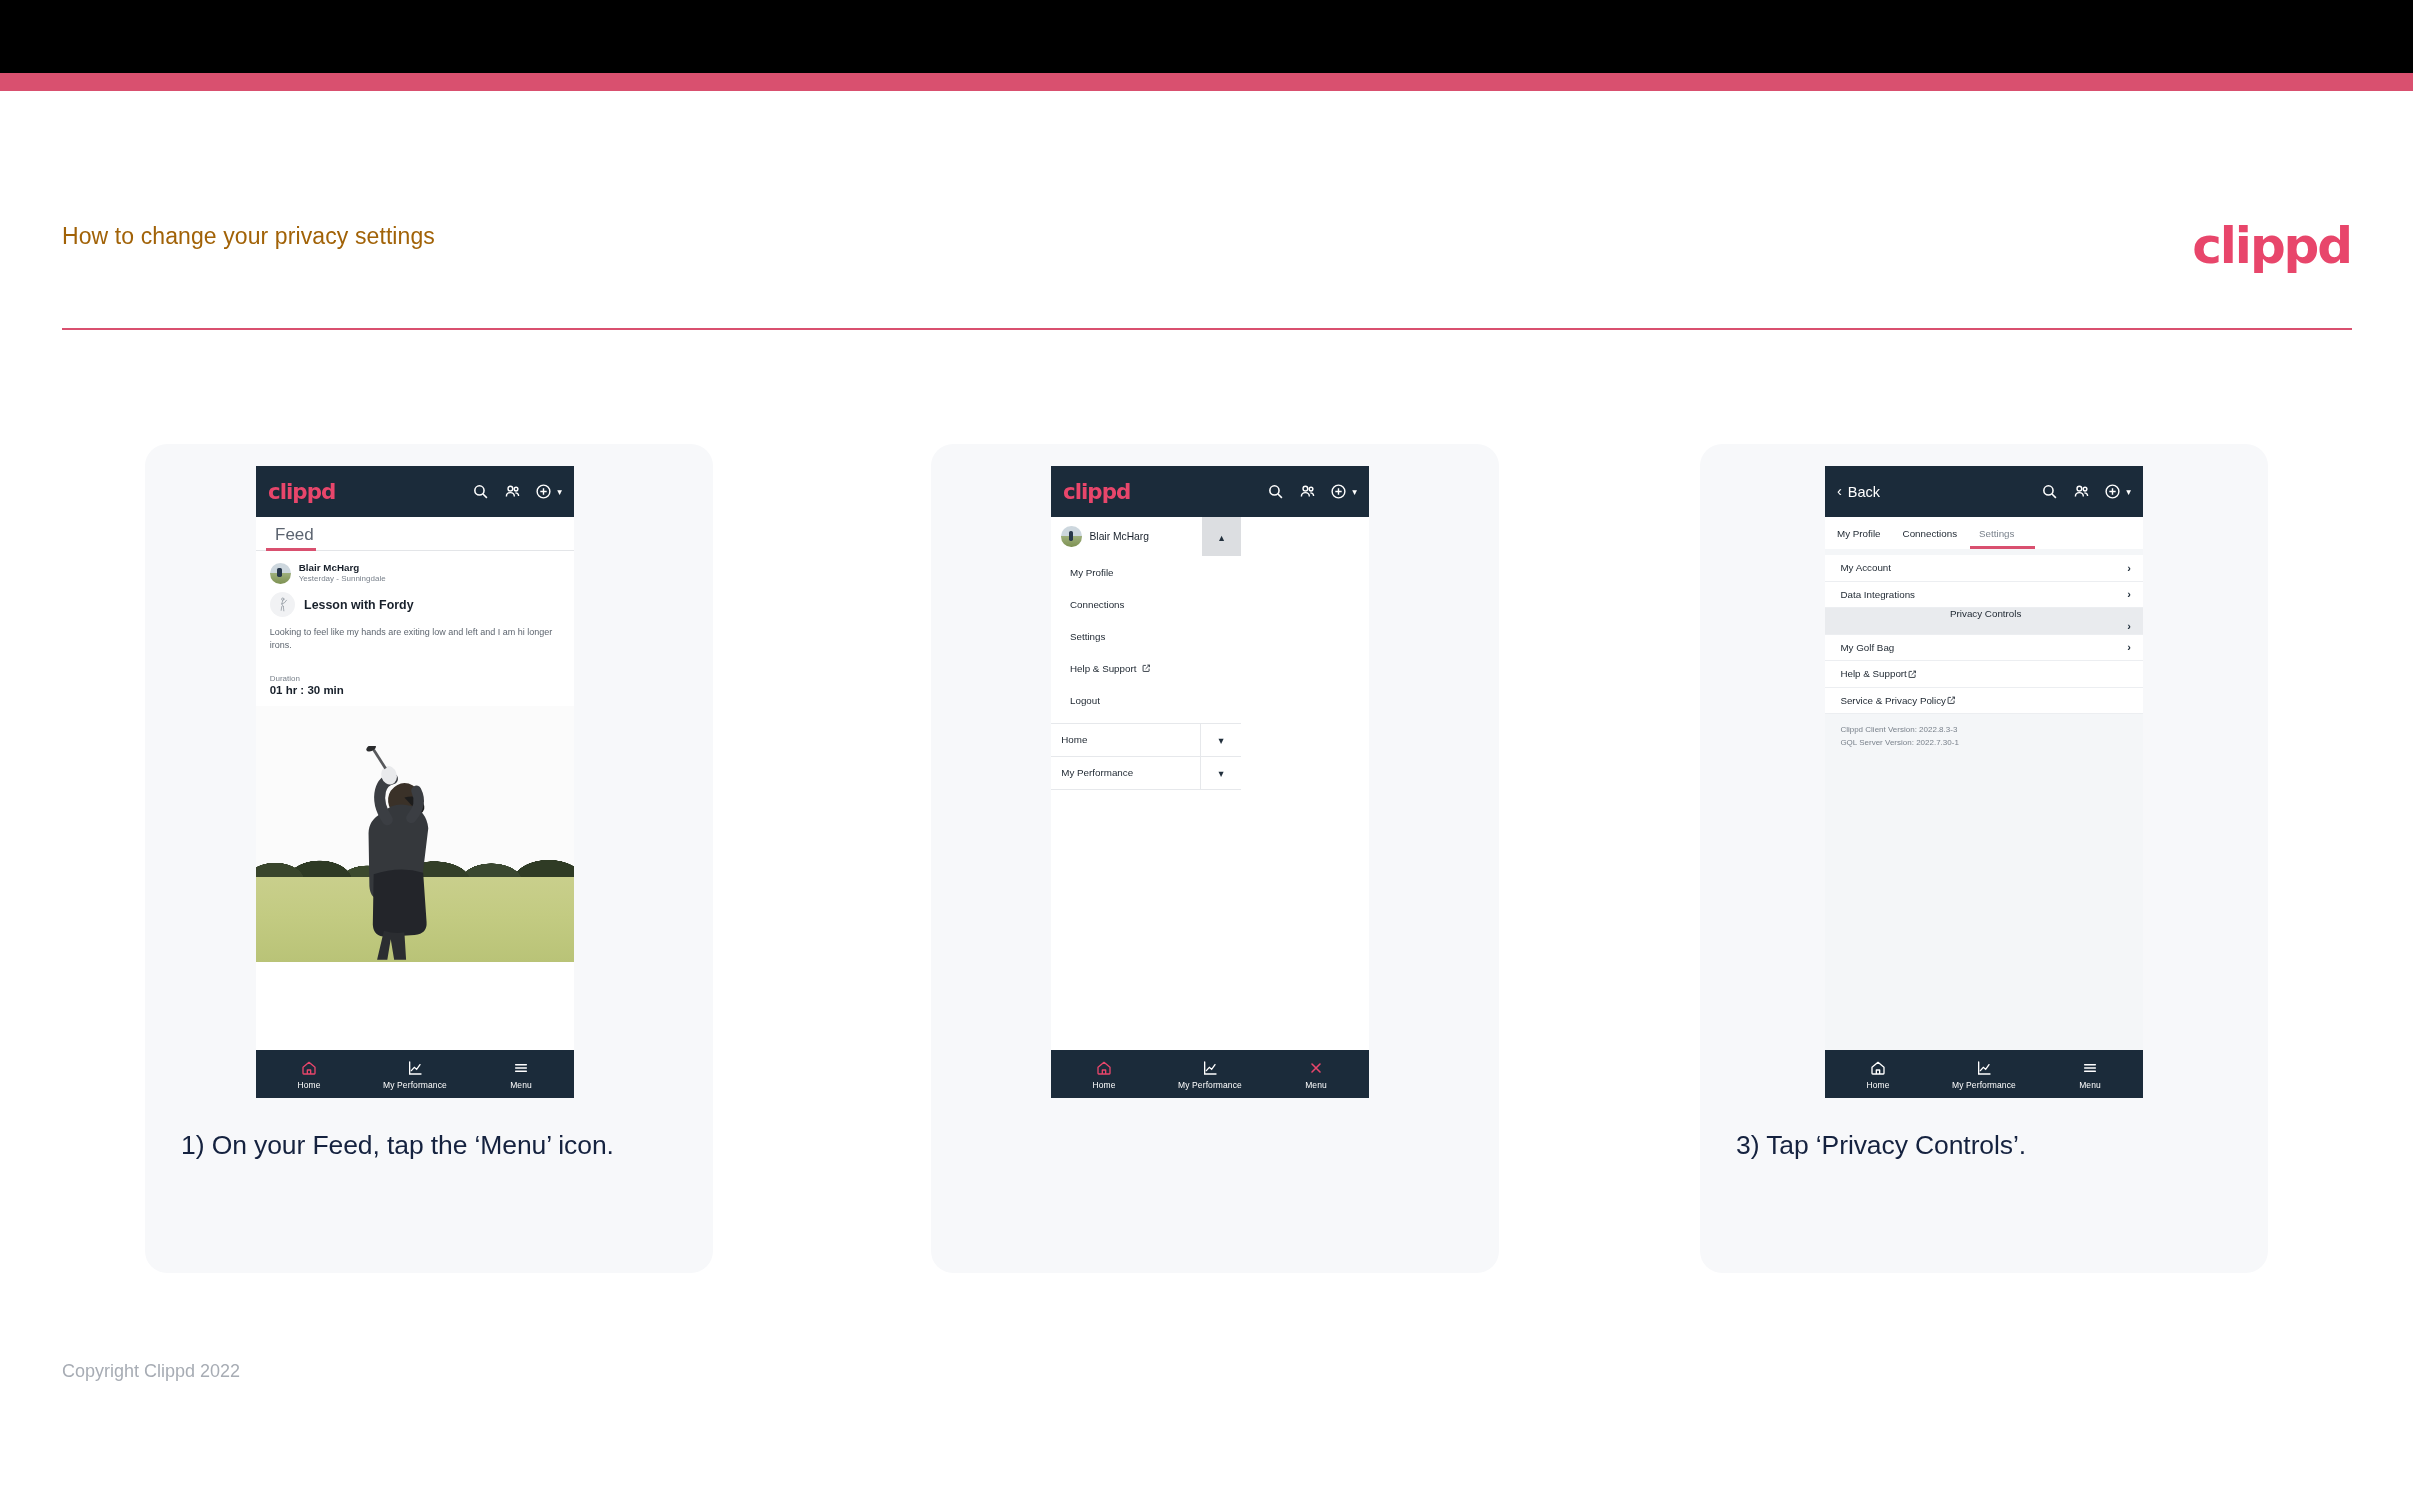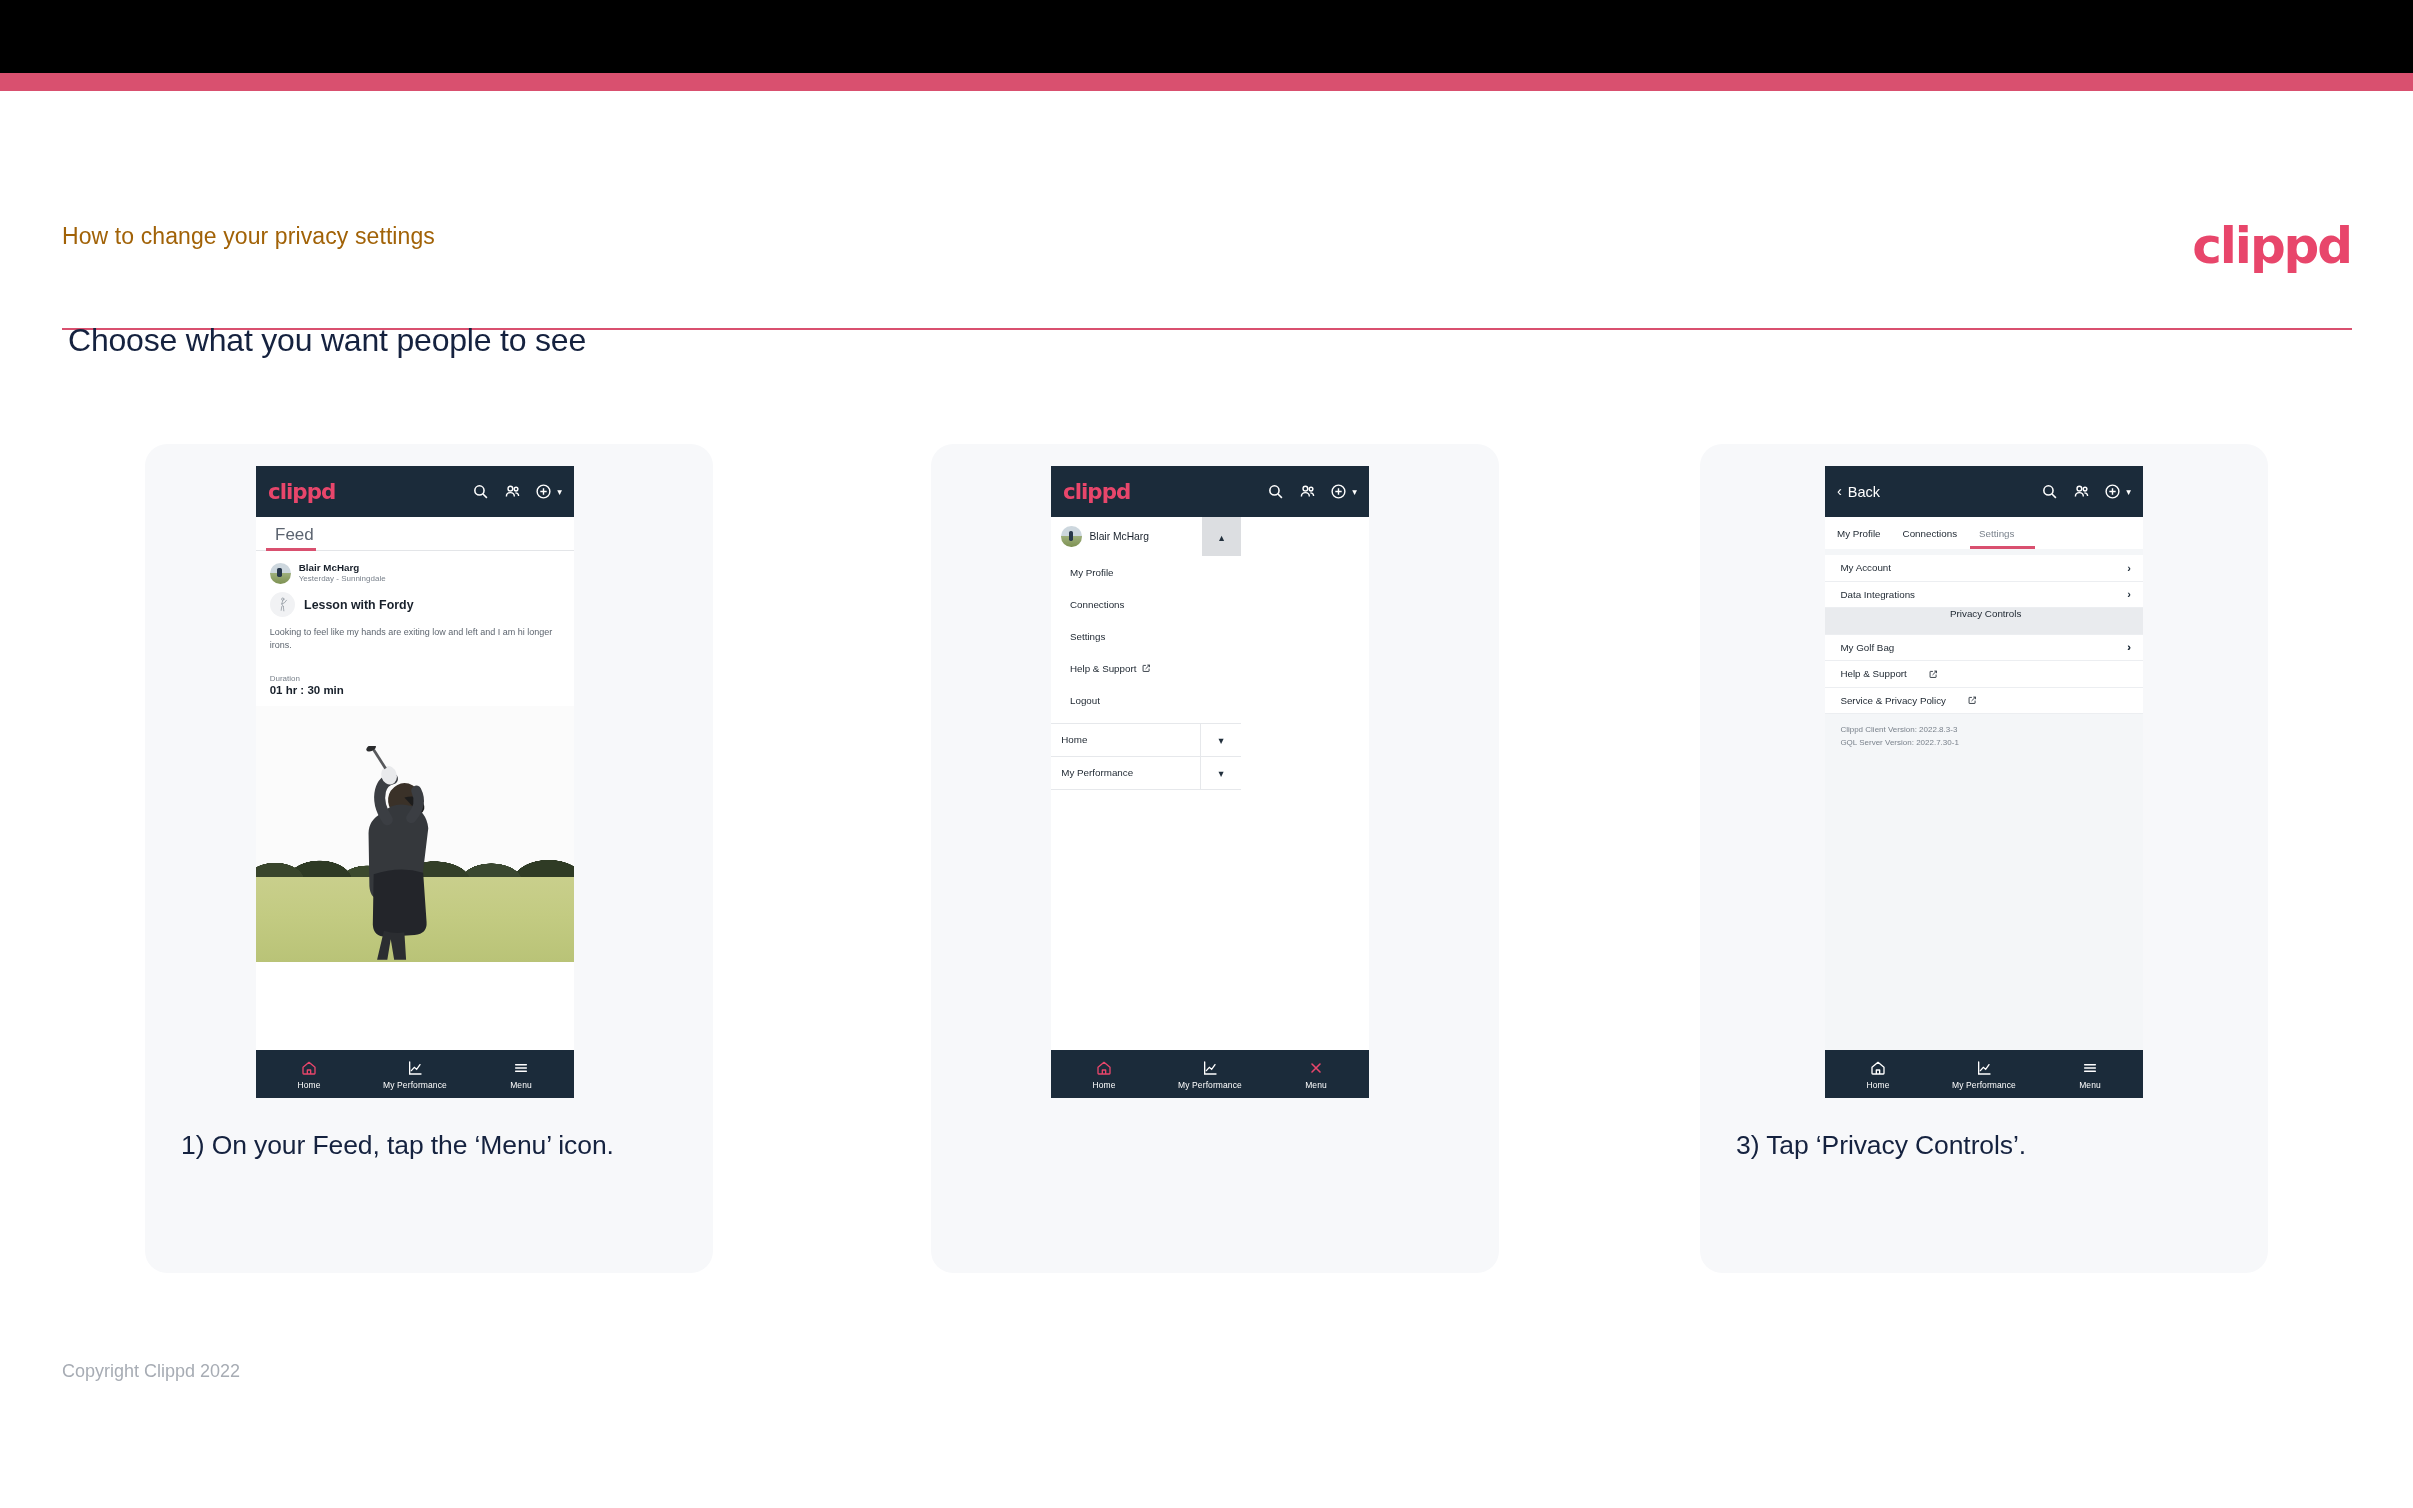--- a/index.html
+++ b/index.html
@@ -172,21 +172,21 @@
 
   
   .p3-body { position:relative; height:533px; background:#f4f6f8; }
   .p3-tabs { display:flex; background:#fff; height:32px; align-items:center; padding-left:12px; gap:22px; position:relative; }
   .p3-tab { font-size:9.8px; color:#1d2630; }
   .p3-tab.muted { color:#7a828c; }
   .p3-tab-underline { position:absolute; left:145px; bottom:0; width:65px; height:2.6px; background:#d9506f; }
   .p3-list { margin-top:6px; background:#fff; }
   .p3-row {
     height:26.5px; display:flex; align-items:center; padding:0 12px 0 15.4px;
-    font-size:9.8px; color:#1d2630; border-bottom:0.9px solid #eceef1; gap:22px;
+    font-size:9.8px; color:#1d2630; border-bottom:0.9px solid #eceef1; gap:1px;
   }
   .p3-row.hl { background:#e9ebee;flex-direction:column; }
   .p3-row .chev-r { margin-left:auto; font-size:11px; font-weight:700; color:#22303d; }
   .p3-row .ext { width:8.5px; height:8.5px; }
   .p3-ver { margin-top:10.3px; padding-left:15.4px; }
   .p3-ver div { font-size:8px; color:#7a828c; line-height:1.55; }
 
   
   .footer-copy { position:absolute; left:62px; top:1361px; font-size:18px; color:#a7acb4; }
 </style>
@@ -196,21 +196,20 @@
 <div class="topbar-black"></div>
 <div class="topbar-pink"></div>
 
 <div class="slide-header">
   <div class="slide-header-title">How to change your privacy settings</div>
   <div class="brand-logo">clippd</div>
   <div class="header-rule"></div>
 </div>
 
 <div class="title-block">
-  <div class="title-sub">Choose what you want people to see</div>
 </div>
 
 <div class="cards">
 
   <div class="card c1">
     <div class="phone p1">
 
       <div class="app-bar">
         <div class="app-logo">clippd</div>
         <div class="app-bar-icons">

